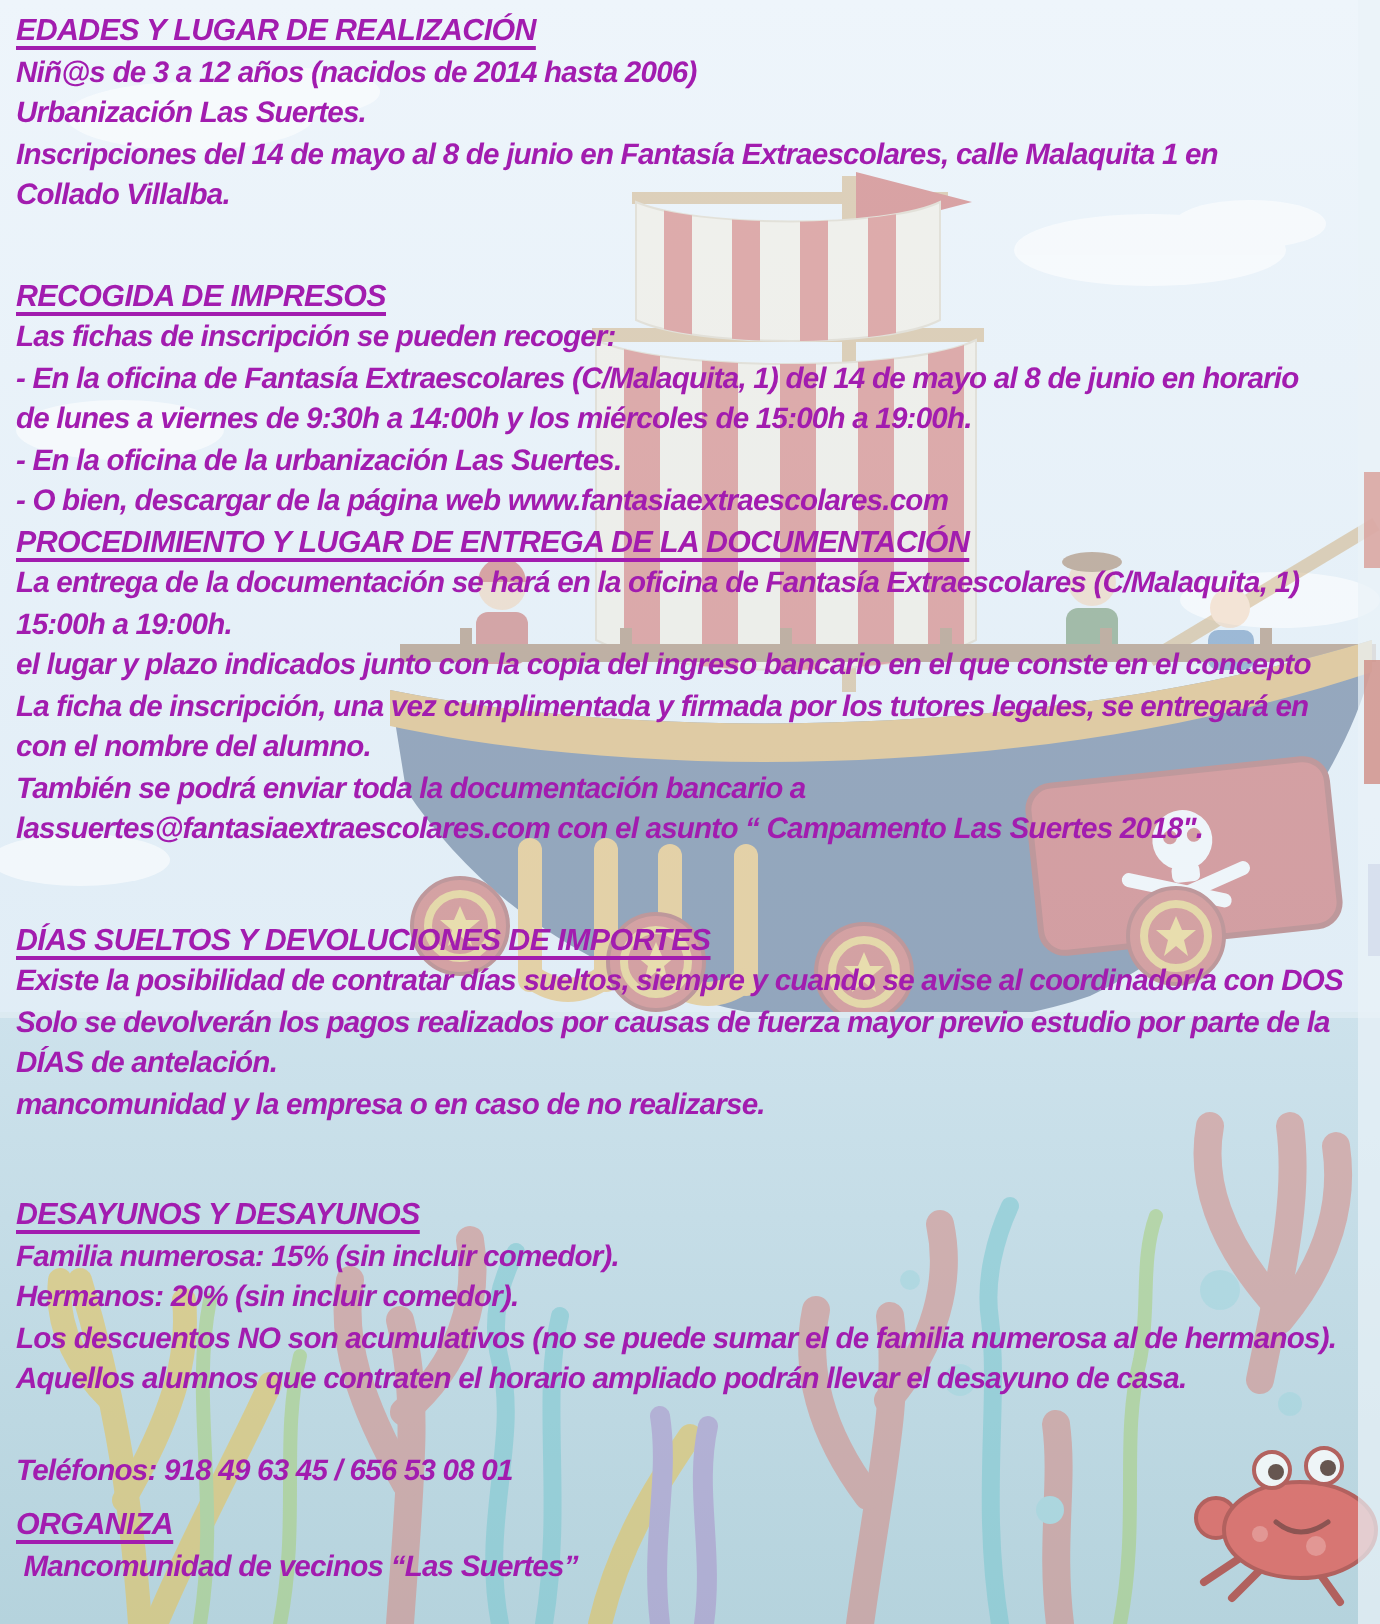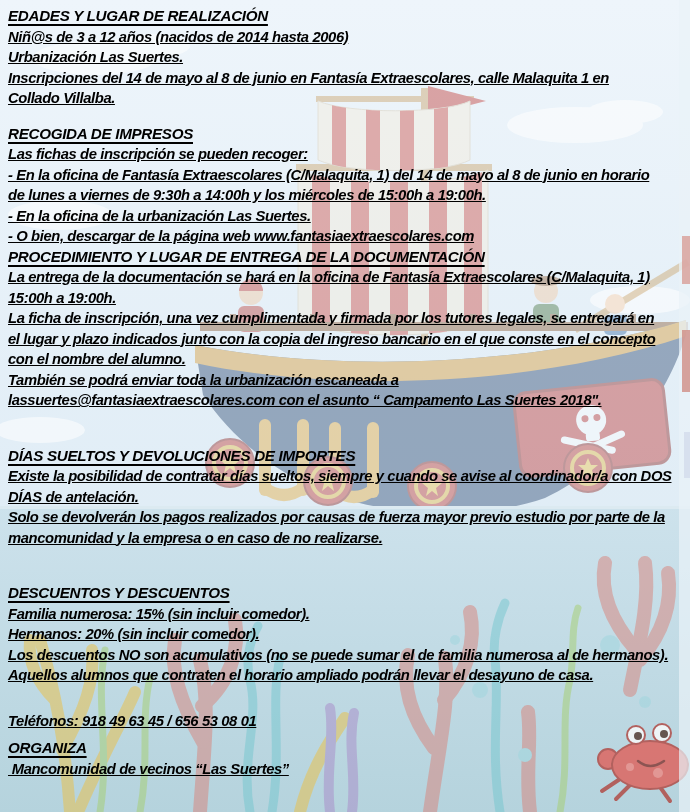--- a/index.html
+++ b/index.html
@@ -5,28 +5,27 @@
   html,body{margin:0;padding:0;}
   body{
     width:690px;height:812px;overflow:hidden;position:relative;
     font-family:"Liberation Sans",sans-serif;
     background:#e7f0f8;
   }
   #bg{position:absolute;left:0;top:0;width:690px;height:812px;z-index:0;}
   #content{
     position:relative;z-index:1;
     padding:6px 0 0 8px;
-    color:#000000;
+    color:#a21caf;
     font-weight:700;font-style:italic;
     font-size:14.8px;line-height:20.5px;
     letter-spacing:-0.4px;
-    text-decoration:underline;
   }
   .sec{margin:0;}
-  .mt15{margin-top:15px}.mt18{}.mt21{margin-top:35px}
+  .mt15{margin-top:30px}.mt18{}.mt21{margin-top:35px}
   .mt25{margin-top:25px}.mt7{margin-top:7px}
   .hd{
     margin:0;font-size:15.2px;font-weight:700;font-style:italic;
     text-decoration:underline;text-decoration-thickness:1.5px;
     text-underline-offset:3px;text-decoration-skip-ink:none;
     display:inline-block;line-height:20.5px;letter-spacing:-0.3px;
   }
   .ln{white-space:pre;}
 </style>
 </head>
@@ -223,37 +222,37 @@
     <div class="ln">- En la oficina de Fantasía Extraescolares (C/Malaquita, 1) del 14 de mayo al 8 de junio en horario</div>
     <div class="ln">de lunes a viernes de 9:30h a 14:00h y los miércoles de 15:00h a 19:00h.</div>
     <div class="ln">- En la oficina de la urbanización Las Suertes.</div>
     <div class="ln">- O bien, descargar de la página web www.fantasiaextraescolares.com</div>
   </section>
 
   <section class="sec mt18">
     <h2 class="hd">PROCEDIMIENTO Y LUGAR DE ENTREGA DE LA DOCUMENTACIÓN</h2>
     <div class="ln">La entrega de la documentación se hará en la oficina de Fantasía Extraescolares (C/Malaquita, 1)</div>
     <div class="ln">15:00h a 19:00h.</div>
+    <div class="ln">el lugar y plazo indicados junto con la copia del ingreso bancario en el que conste en el concepto</div>
     <div class="ln">La ficha de inscripción, una vez cumplimentada y firmada por los tutores legales, se entregará en</div>
-    <div class="ln">el lugar y plazo indicados junto con la copia del ingreso bancario en el que conste en el concepto</div>
     <div class="ln">con el nombre del alumno.</div>
-    <div class="ln">También se podrá enviar toda la urbanización escaneada a</div>
+    <div class="ln">También se podrá enviar toda la documentación bancario a</div>
     <div class="ln">lassuertes@fantasiaextraescolares.com con el asunto “ Campamento Las Suertes 2018".</div>
   </section>
 
   <section class="sec mt21">
     <h2 class="hd">DÍAS SUELTOS Y DEVOLUCIONES DE IMPORTES</h2>
     <div class="ln">Existe la posibilidad de contratar días sueltos, siempre y cuando se avise al coordinador/a con DOS</div>
+    <div class="ln">Solo se devolverán los pagos realizados por causas de fuerza mayor previo estudio por parte de la</div>
     <div class="ln">DÍAS de antelación.</div>
-    <div class="ln">Solo se devolverán los pagos realizados por causas de fuerza mayor previo estudio por parte de la</div>
     <div class="ln">mancomunidad y la empresa o en caso de no realizarse.</div>
   </section>
 
   <section class="sec mt21">
-    <h2 class="hd">DESCUENTOS Y DESCUENTOS</h2>
+    <h2 class="hd">DESAYUNOS Y DESAYUNOS</h2>
     <div class="ln">Familia numerosa: 15% (sin incluir comedor).</div>
     <div class="ln">Hermanos: 20% (sin incluir comedor).</div>
     <div class="ln">Los descuentos NO son acumulativos (no se puede sumar el de familia numerosa al de hermanos).</div>
     <div class="ln">Aquellos alumnos que contraten el horario ampliado podrán llevar el desayuno de casa.</div>
   </section>
 
   <section class="sec mt25">
     <div class="ln">Teléfonos: 918 49 63 45 / 656 53 08 01</div>
   </section>
 

